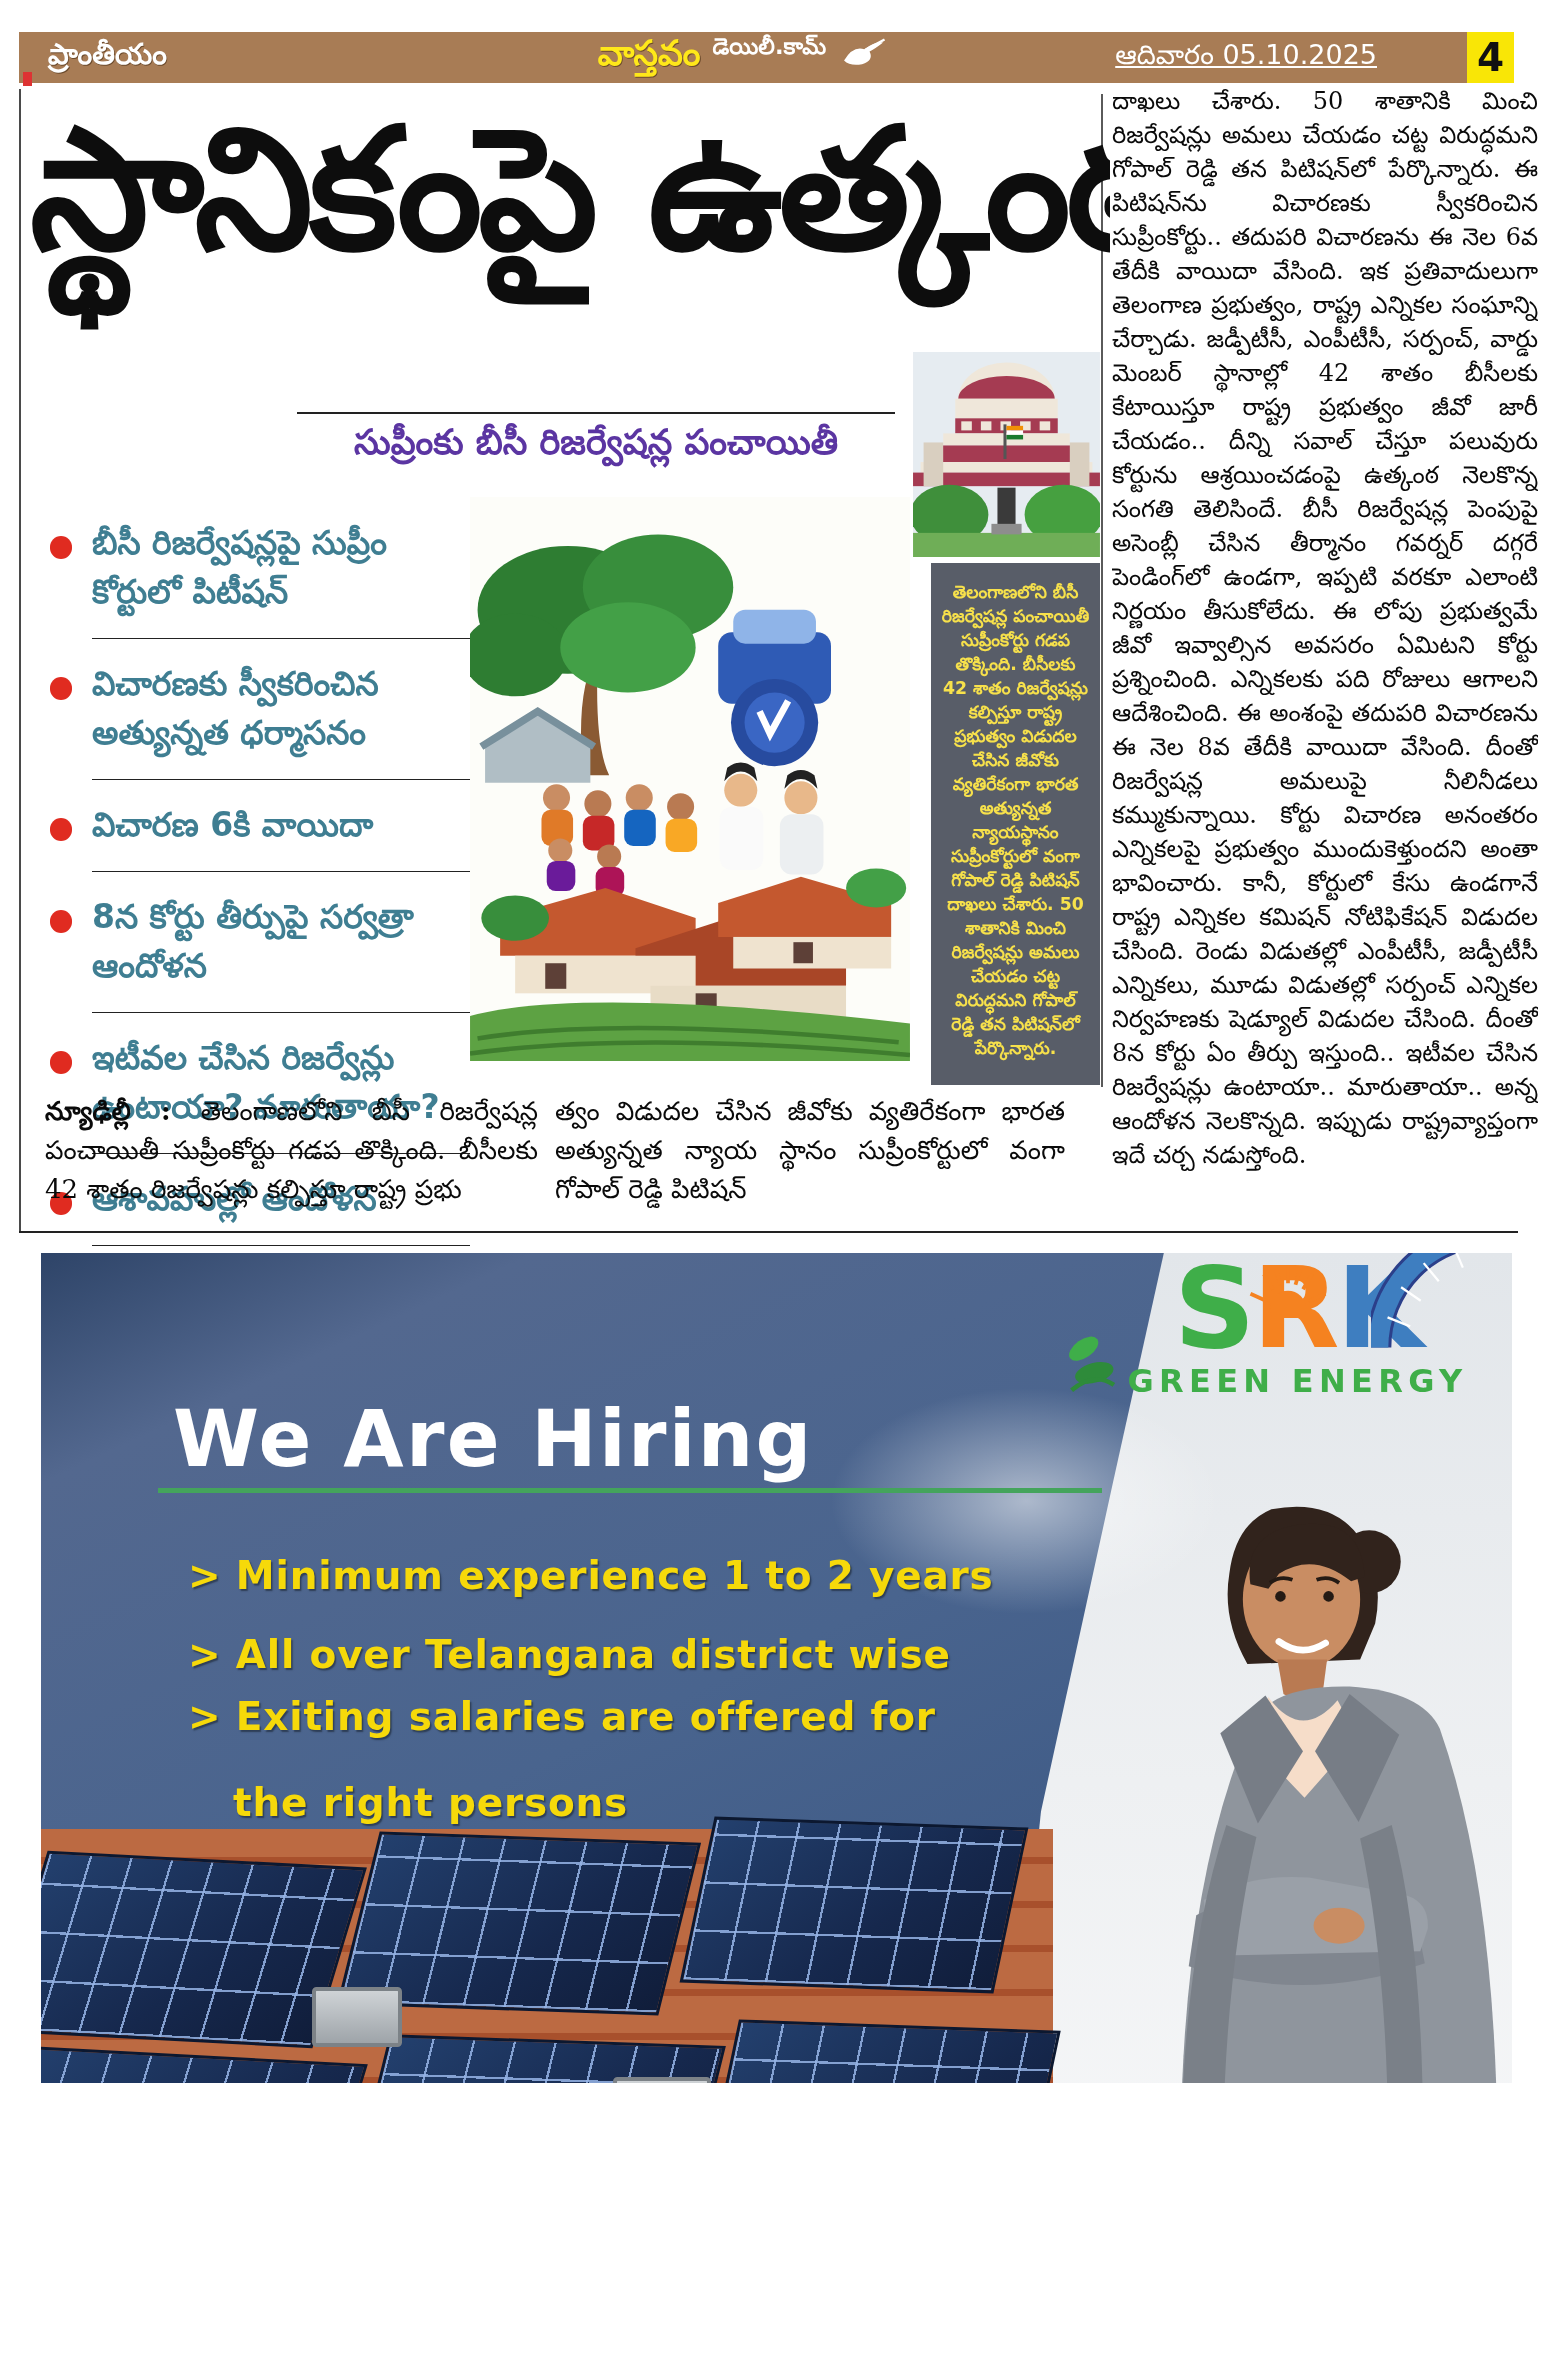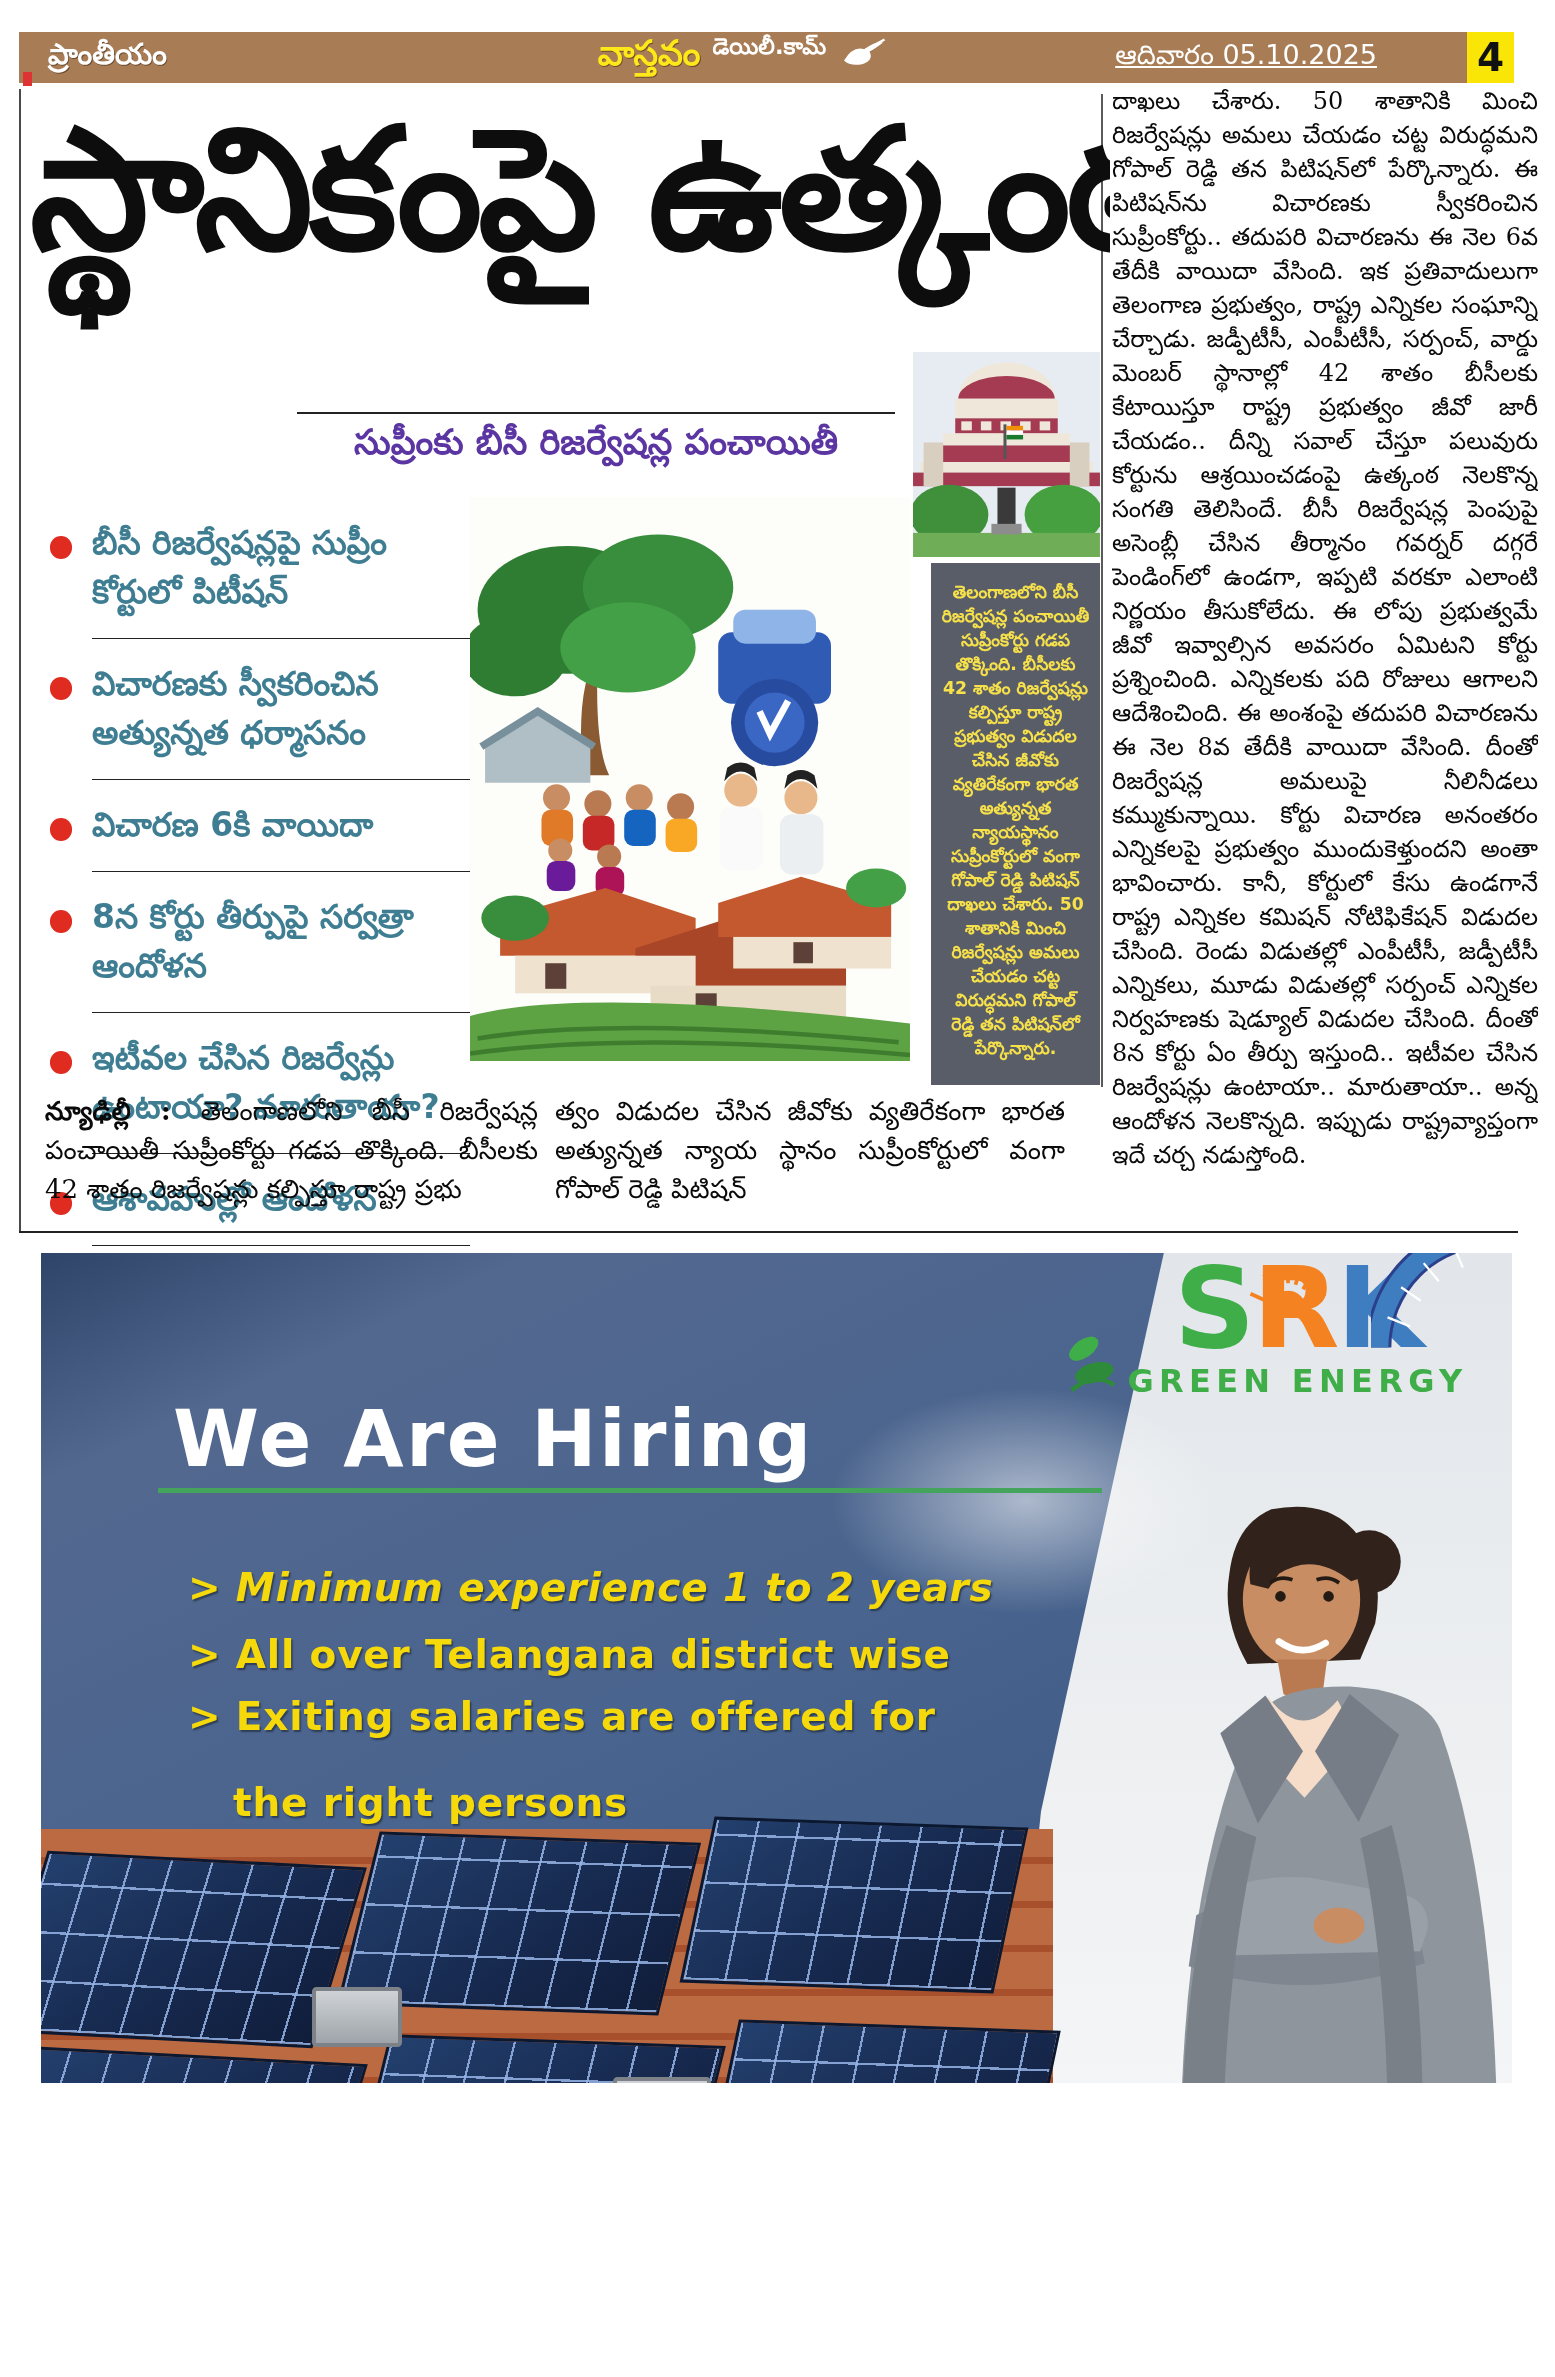--- a/index.html
+++ b/index.html
@@ -282,21 +282,21 @@
           </svg>
         </span>
         <span class="srk-s">S</span><span class="srk-r">R</span><span class="srk-k">K</span>
       </div>
       <div class="srk-tag">GREEN ENERGY</div>
     </div>
 
     <div class="ad-title">We Are Hiring</div>
     <div class="ad-underline"></div>
 
-    <div class="ad-line" style="top:312px;font-style:italic;">&gt; Minimum experience 1 to 2 years</div>
+    <div class="ad-line" style="top:300px;">&gt; Minimum experience 1 to 2 years</div>
     <div class="ad-line" style="top:379px;">&gt; All over Telangana district wise</div>
     <div class="ad-line" style="top:441px;">&gt; Exiting salaries are offered for</div>
     <div class="ad-line cont" style="top:503px;">the right persons</div>
 
     <div style="position:absolute;left:1050px;top:241px;width:421px;height:722px;">
       <svg width="421" height="722" viewBox="0 0 560 960">
         <path d="M240 20 q95 -18 130 60 q18 42 8 92 l-20 48 l-150 6 q-34 -60 -24 -120 q8 -66 56 -86Z" fill="#31231c"></path>
         <circle cx="370" cy="90" r="42" fill="#31231c"></circle>
         <ellipse cx="280" cy="140" rx="78" ry="92" fill="#c98d63"></ellipse>
         <path d="M212 120 q-10 -70 68 -80 q80 -8 84 70 l-18 6 q-50 -40 -96 -10 l-14 20Z" fill="#31231c"></path>

